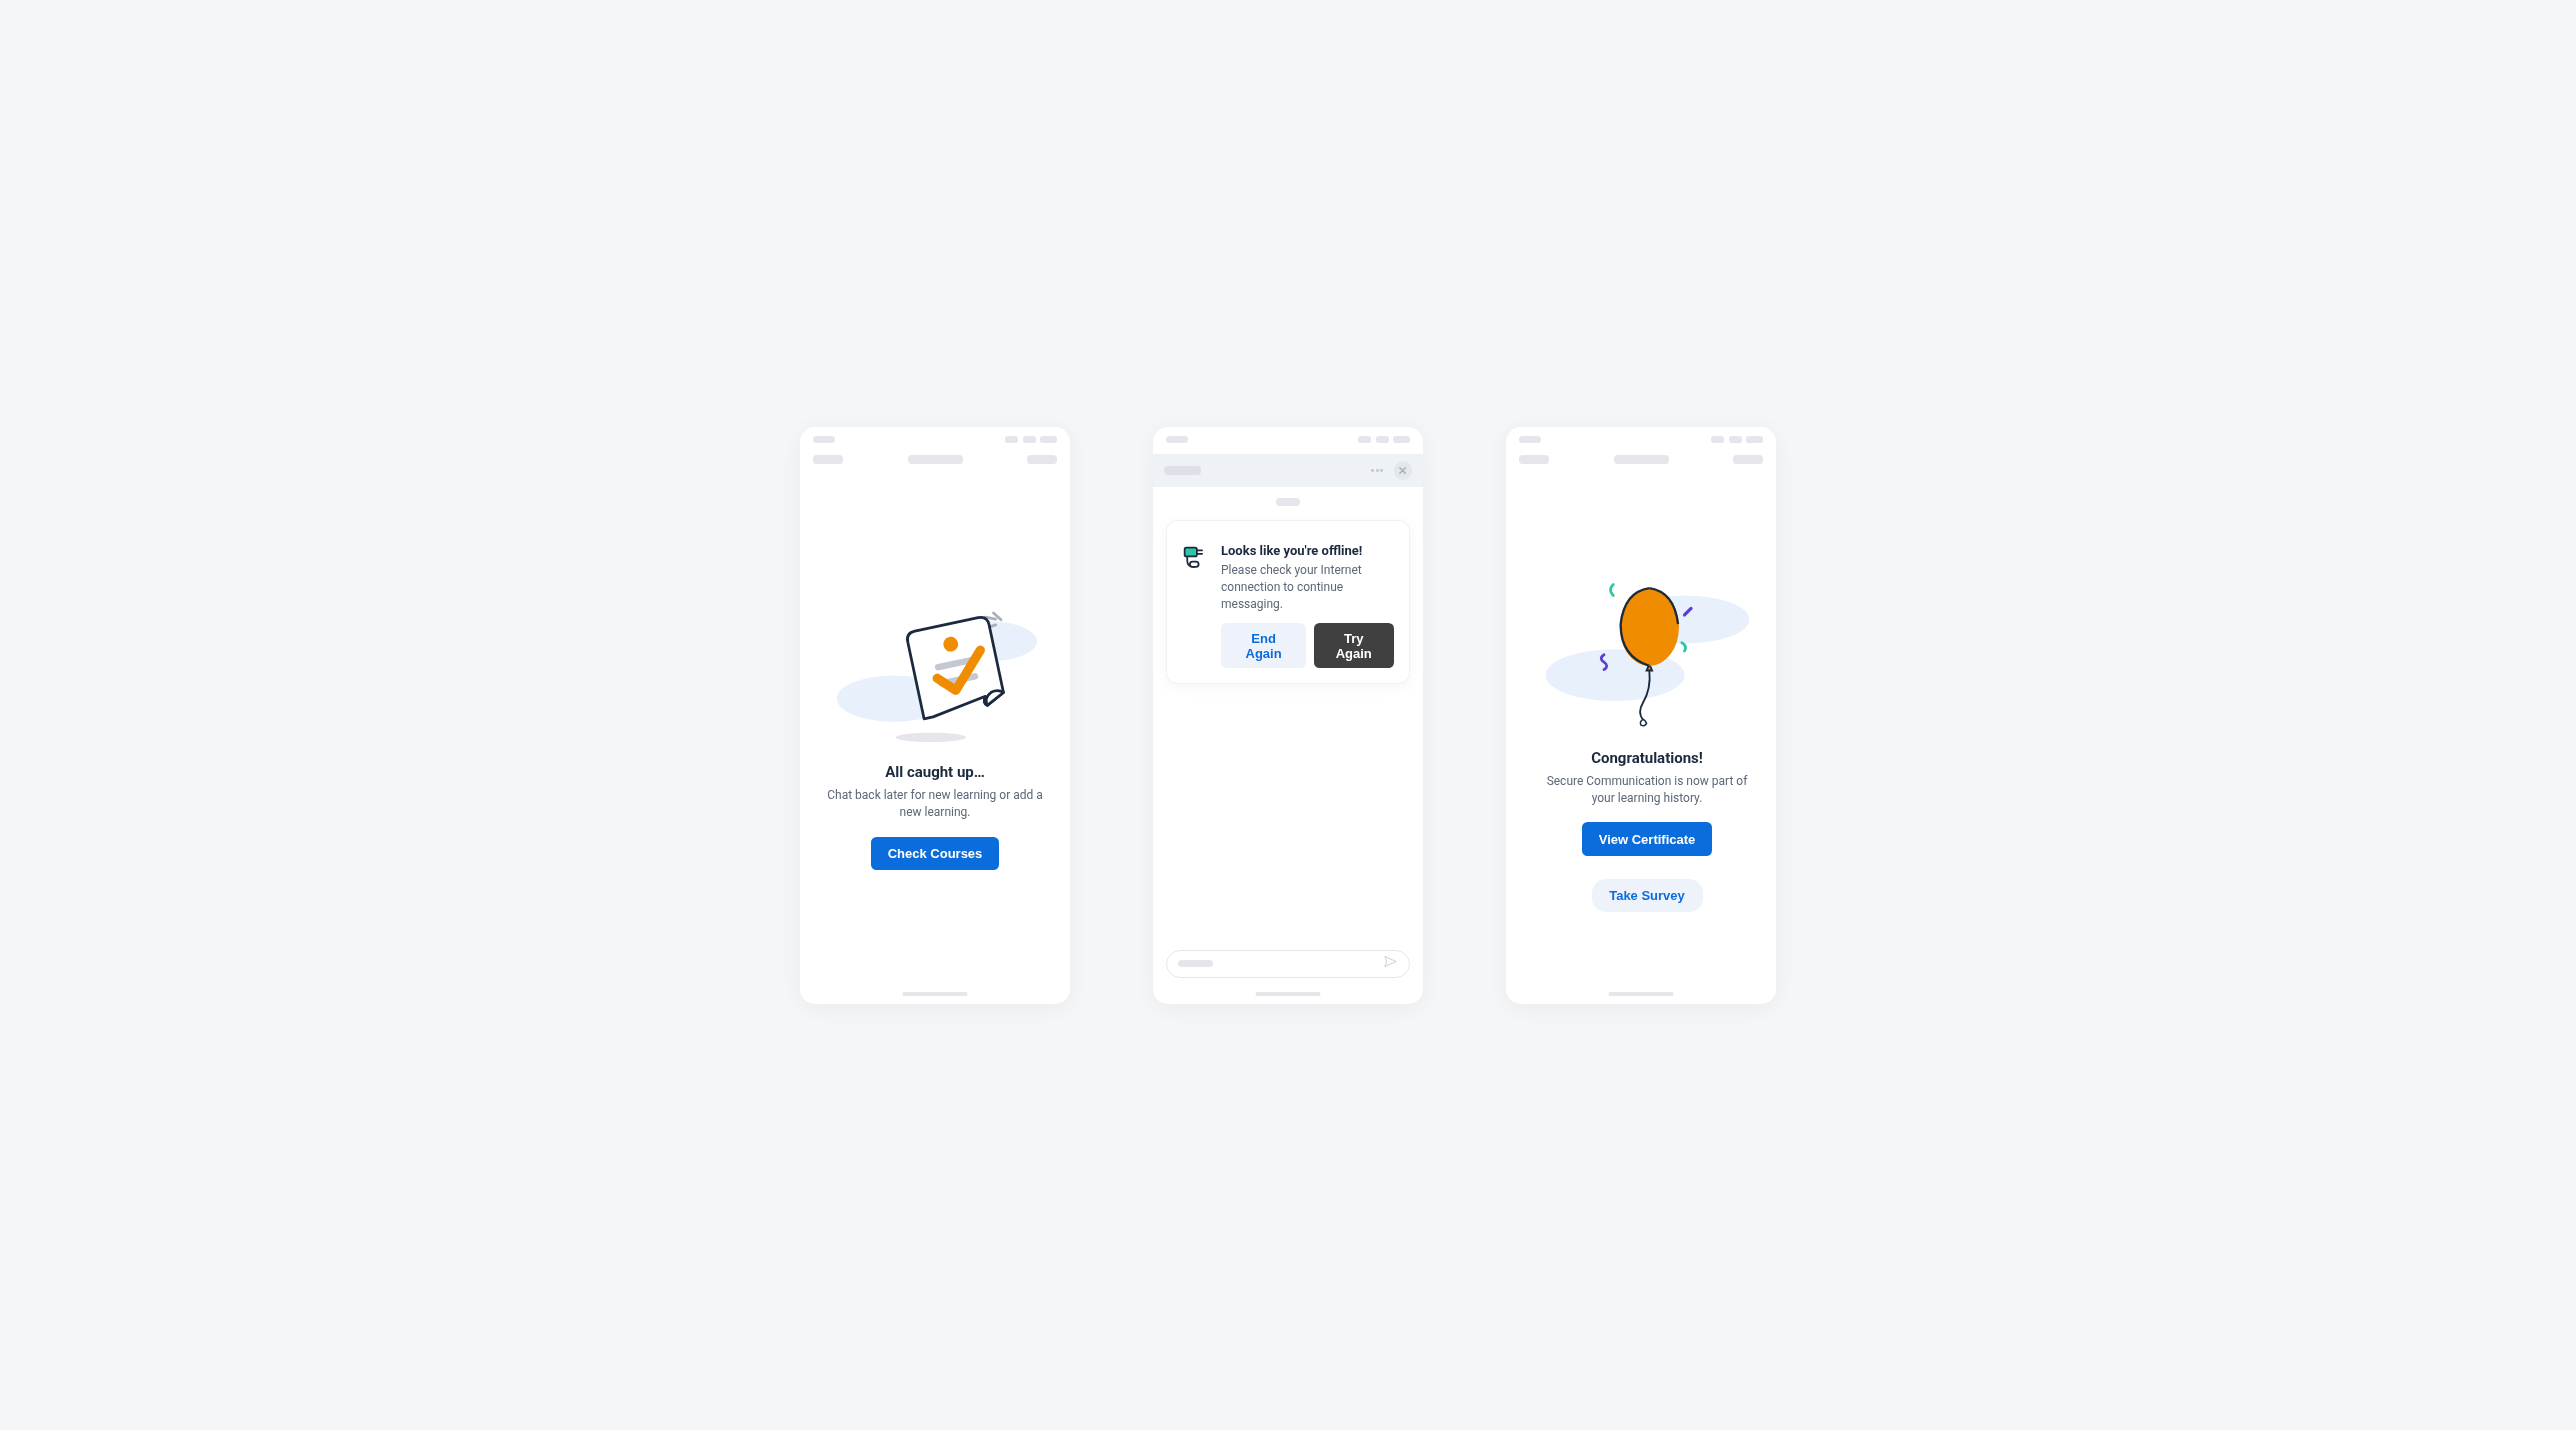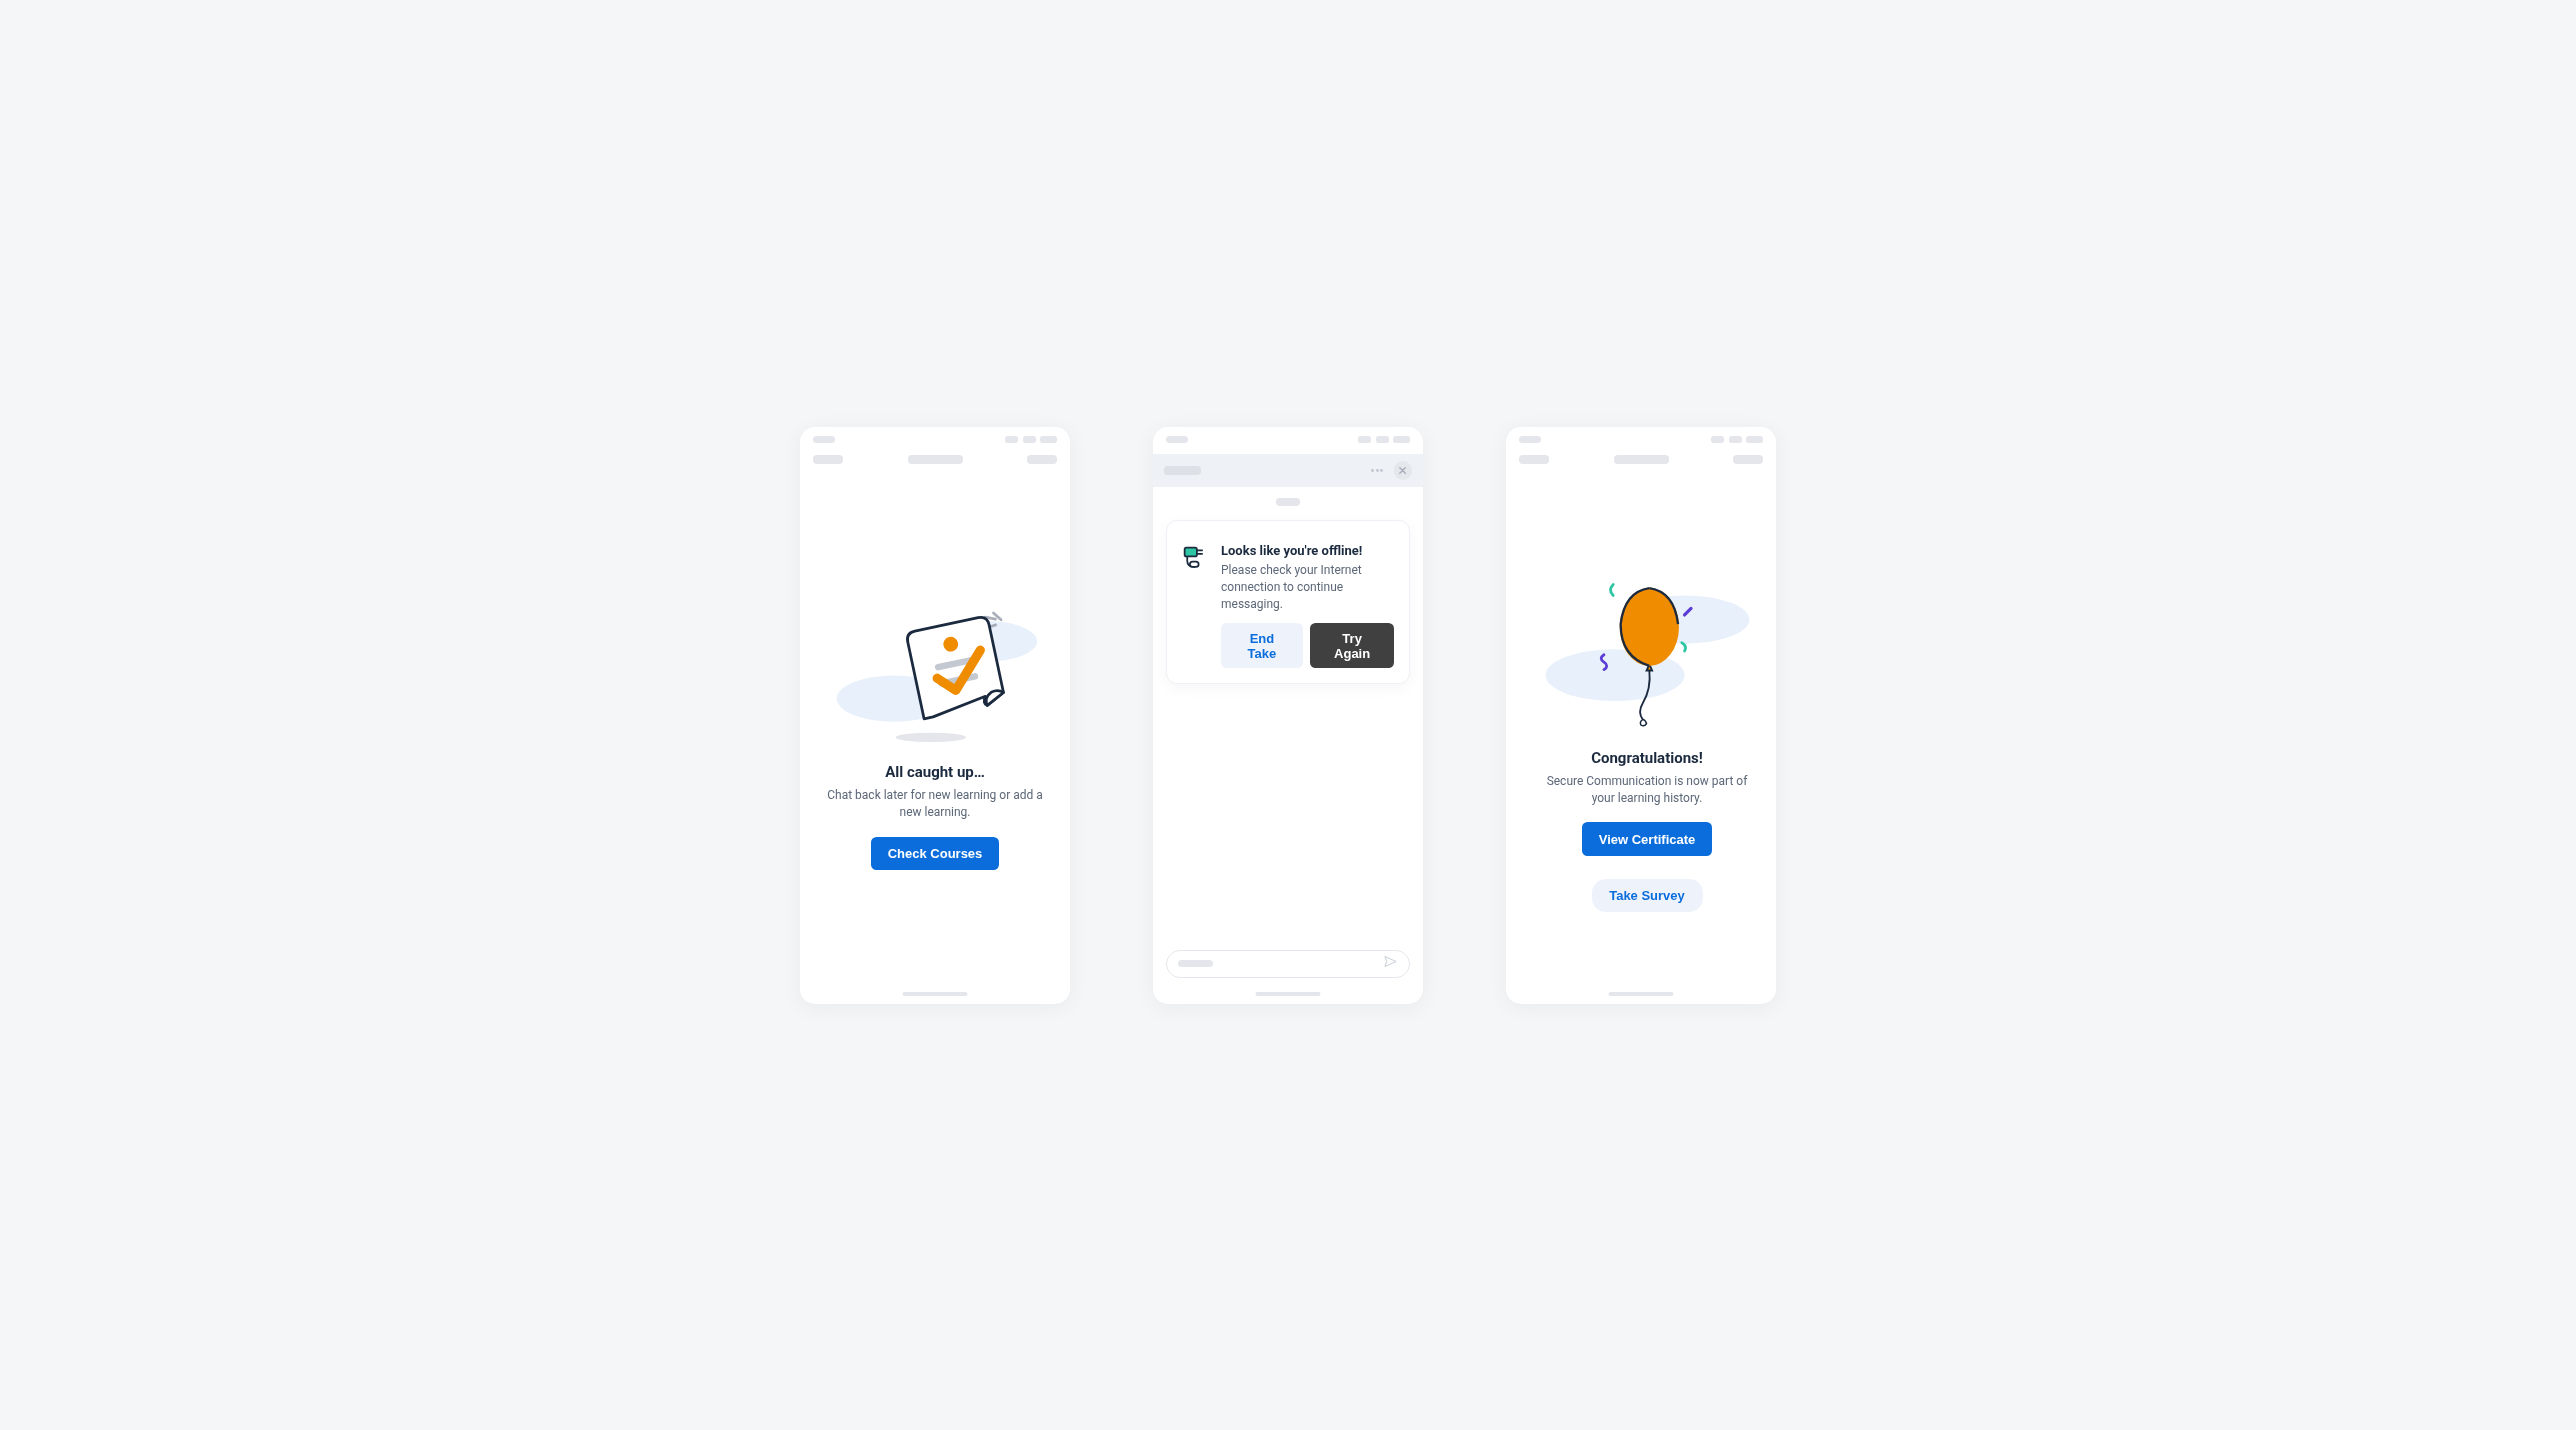--- a/index.html
+++ b/index.html
@@ -235,21 +235,21 @@
           <rect x="14" y="20" width="6" height="10" rx="3" fill="#fff" stroke="#1b2a3f" stroke-width="2" transform="rotate(-90 14 25)"></rect>
           <rect x="3" y="3" width="14" height="10" rx="2" fill="#2fc6a4" stroke="#1b2a3f" stroke-width="2"></rect>
           <line x1="17" y1="6" x2="23" y2="6" stroke="#1b2a3f" stroke-width="2" stroke-linecap="round"></line>
           <line x1="17" y1="10" x2="23" y2="10" stroke="#1b2a3f" stroke-width="2" stroke-linecap="round"></line>
         </svg>
       </div>
       <div class="alert-body">
         <div class="alert-title">Looks like you're offline!</div>
         <div class="alert-desc">Please check your Internet connection to continue messaging.</div>
         <div class="alert-actions">
-          <button class="sec">End Take</button>
+          <button class="sec">End Again</button>
           <button class="pri">Try Again</button>
         </div>
       </div>
     </div>
     <div class="compose-bar">
       <div class="compose-ph"></div>
       <div class="send-icon">
         <svg width="15" height="15" viewBox="0 0 24 24">
             <path d="M3 20 L21 12 L3 4 L6 12 Z" fill="none" stroke="#c8cdd6" stroke-width="1.6" stroke-linejoin="round"></path>
           </svg>

